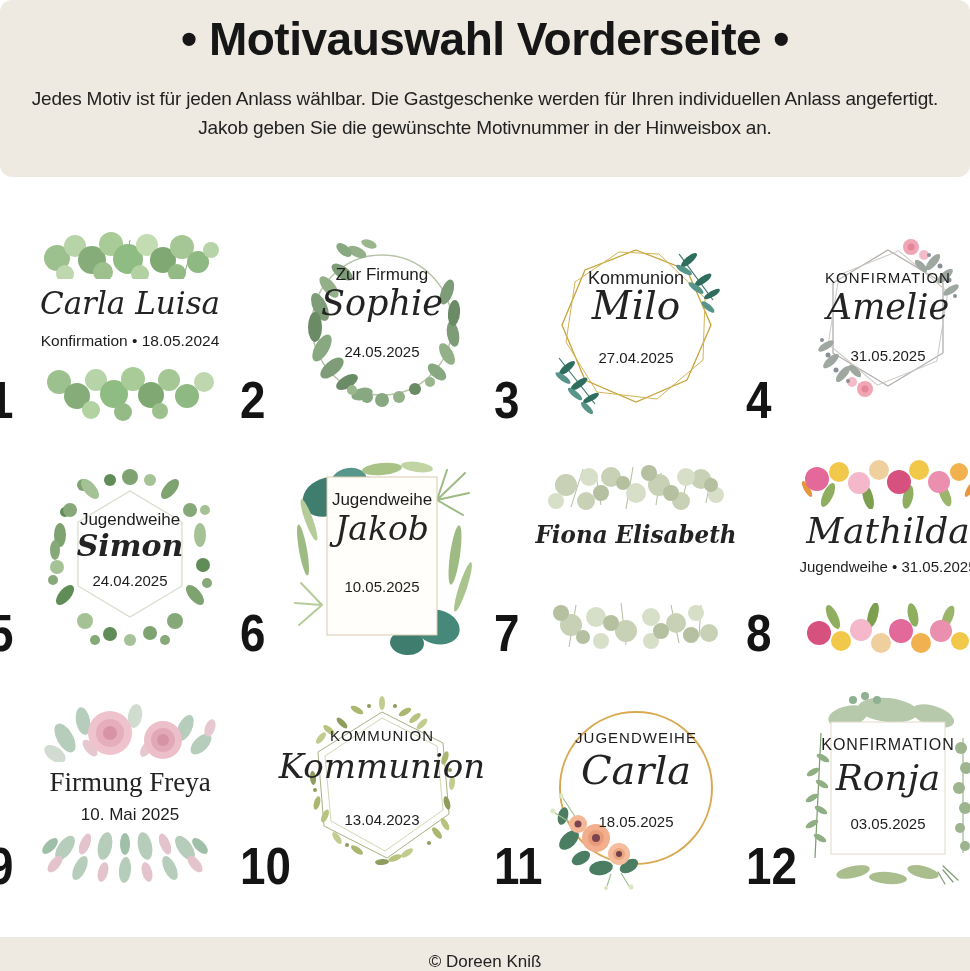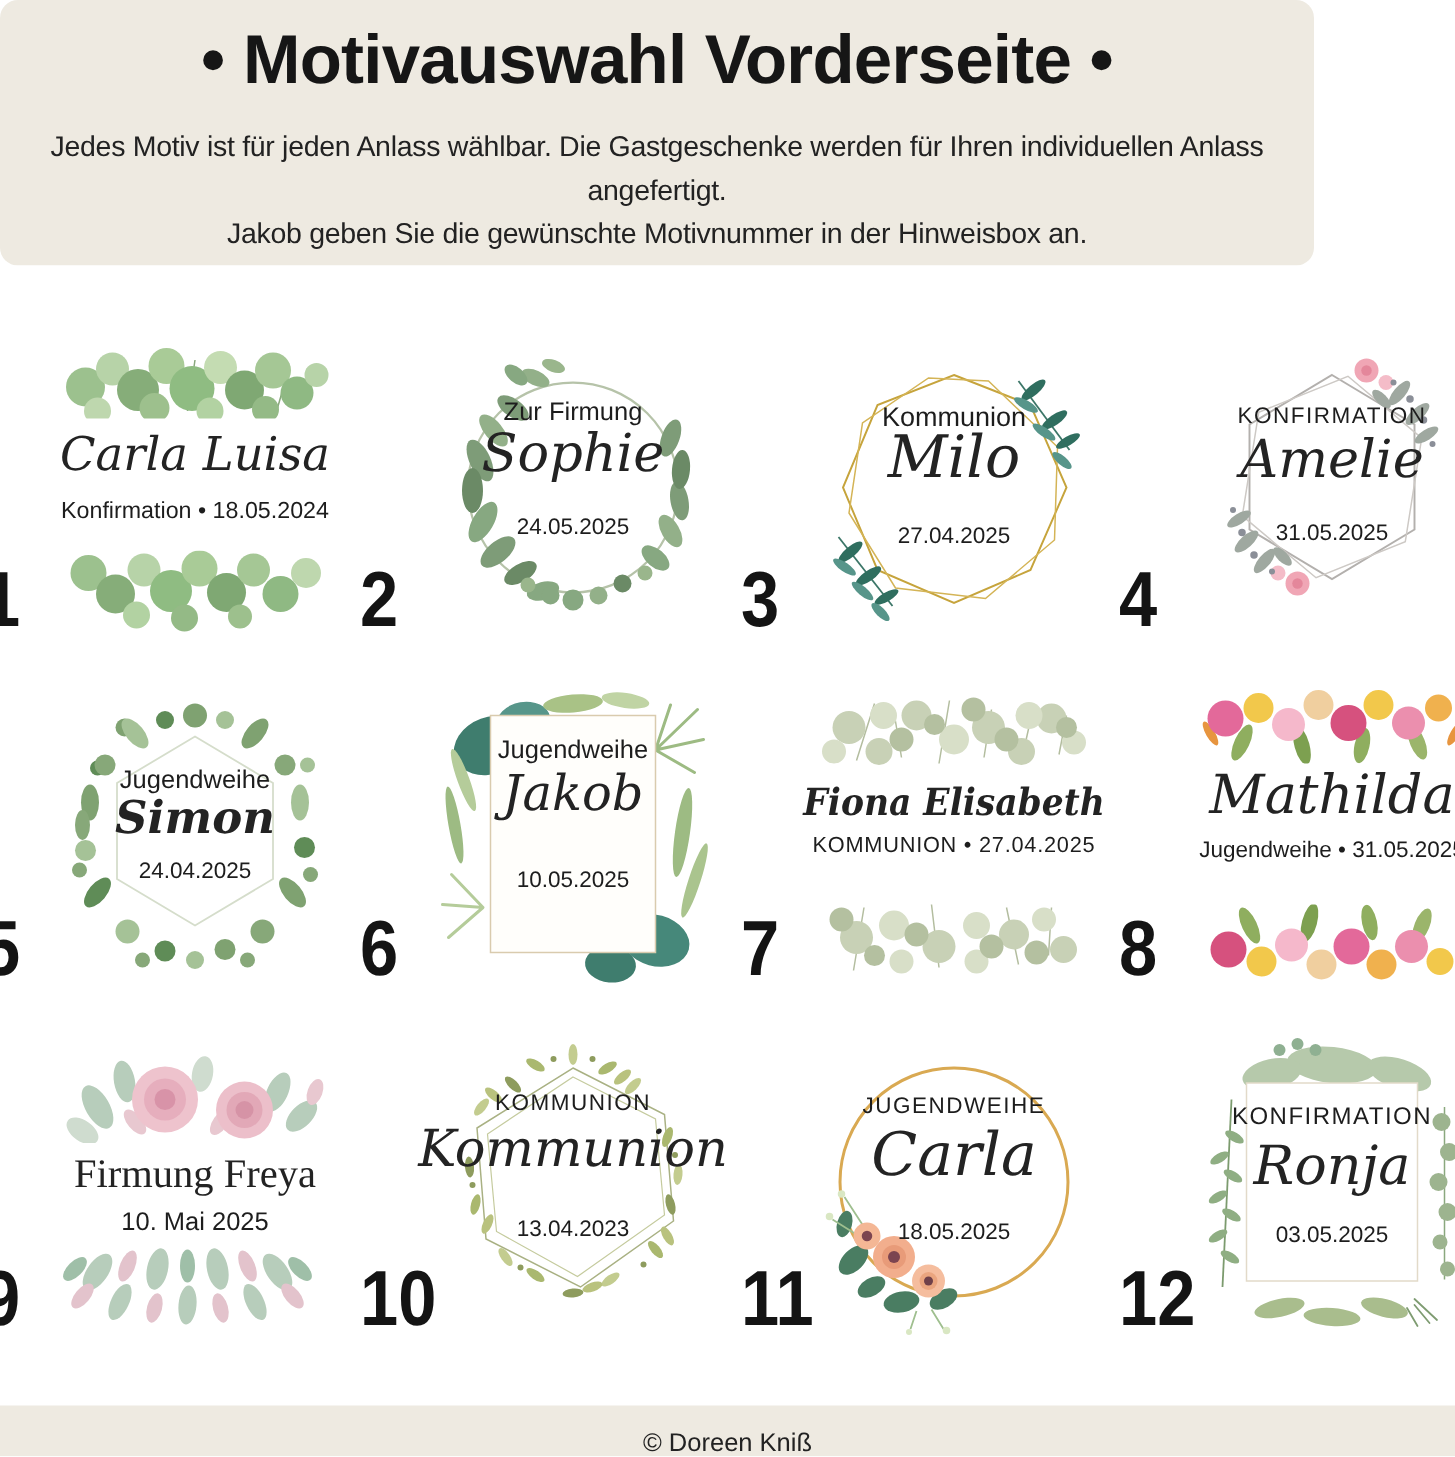--- a/index.html
+++ b/index.html
@@ -1,21 +1,21 @@
 <!DOCTYPE html>
 <html><head>
 <meta charset="utf-8">
 <style>
   html,body{margin:0;padding:0;}
   body{width:970px;height:971px;overflow:hidden;background:#ffffff;
        font-family:"Liberation Sans",sans-serif;color:#1d1d1d;}
   .page{position:relative;width:970px;height:971px;overflow:hidden;background:#ffffff;}
 
   
-  .header{position:absolute;top:0;left:0;width:876px;height:177px;background:#eeeae1;text-align:center;border-radius:12px;}
+  .header{position:absolute;top:0;left:0;width:970px;height:177px;background:#eeeae1;text-align:center;border-radius:12px;}
   .title{margin:0;padding-top:12px;font-size:46px;font-weight:bold;color:#161616;letter-spacing:-0.5px;}
   .subtitle{margin:0;font-size:19px;line-height:29px;color:#222;letter-spacing:-0.2px;}
   .subtitle.first{padding-top:18px;}
 
   
   .content{position:absolute;top:177px;left:0;width:970px;height:758px;background:#ffffff;}
   .cell{position:absolute;width:244px;height:228px;}
   .r1{top:23px;} .r2{top:256px;} .r3{top:489px;}
   .c1{left:-12px;} .c2{left:240px;} .c3{left:494px;} .c4{left:746px;}
   .num{position:absolute;left:0;bottom:2px;font-size:52px;font-weight:bold;color:#141414;
@@ -356,21 +356,20 @@
               <circle cx="170" cy="30" r="7"></circle>
             <circle cx="20" cy="158" r="8"></circle>
               <circle cx="70" cy="168" r="8"></circle>
               <circle cx="120" cy="176" r="8"></circle>
             <circle cx="150" cy="180" r="8"></circle>
               <circle cx="42" cy="182" r="7"></circle>
           </g>
           <rect x="0" y="56" width="190" height="86" fill="#ffffff"></rect>
         </svg>
         <div class="t-line t-name">Fiona Elisabeth</div>
-        <div class="t-line t-detail t-caps">KOMMUNION • 27.04.2025</div>
       </div>
     </div>
 
     <div class="cell r2 c4 m8">
       <div class="num">8</div>
       <div class="art">
         <svg width="190" height="205" viewBox="0 0 190 205">
           <ellipse cx="35" cy="40" rx="5" ry="13" fill="#8fae5f" transform="rotate(25 35 40)"></ellipse>
           <ellipse cx="75" cy="42" rx="5" ry="13" fill="#7da050" transform="rotate(-15 75 42)"></ellipse>
           <ellipse cx="115" cy="42" rx="5" ry="12" fill="#8fae5f" transform="rotate(12 115 42)"></ellipse>

